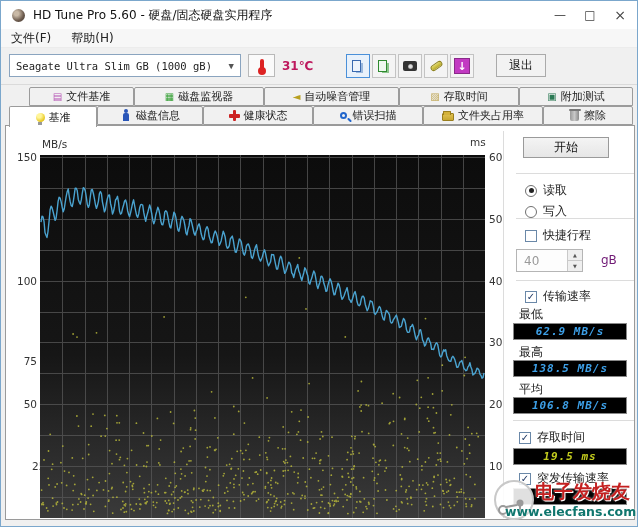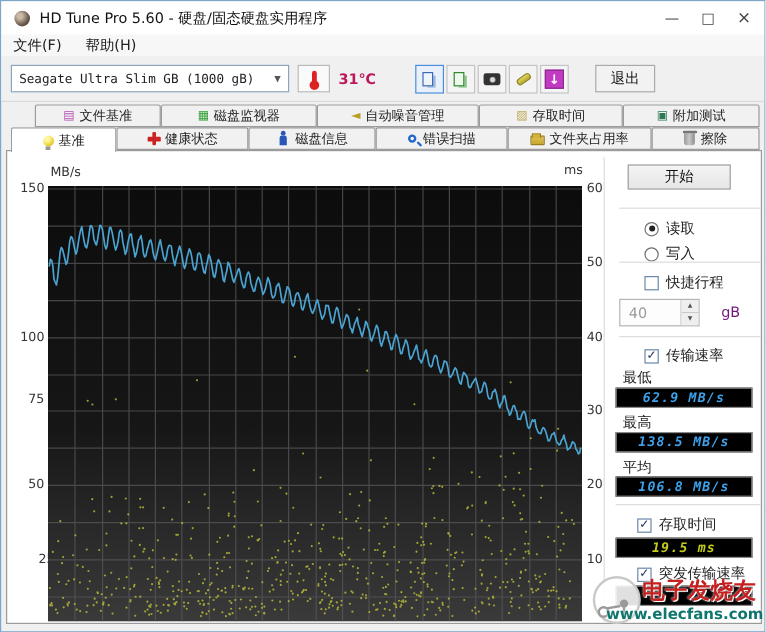--- a/index.html
+++ b/index.html
@@ -70,21 +70,21 @@
   #unit-left { left:41px; top:137px; }
   #unit-right { left:469px; top:135px; }
   .tick { position:absolute; font-size:10.5px; color:#333; }
   .tick.l { left:6px; width:30px; text-align:right; }
   .tick.r { left:488px; width:30px; text-align:left; }
 
   
   #vsep { position:absolute; left:502px; top:130px; width:1px; height:387px; background:#dcdcdc; }
   .hsep { position:absolute; left:515px; width:118px; height:1px; background:#dcdcdc; }
   #start-btn { position:absolute; left:522px; top:136px; width:86px; height:21px; background:linear-gradient(#f4f4f4,#e6e6e6); border:1px solid #9a9a9a; font-size:12px; display:flex; align-items:center; justify-content:center; color:#111; }
-  .prow { position:absolute; left:524px; display:flex; align-items:center; font-size:12px; color:#222; white-space:nowrap;margin-left:12px; }
+  .prow { position:absolute; left:524px; display:flex; align-items:center; font-size:12px; color:#222; white-space:nowrap; }
   .radio { width:12px; height:12px; border:1px solid #707070; border-radius:50%; background:#fff; margin-right:6px; position:relative; }
   .radio.on::after { content:""; position:absolute; left:2.5px; top:2.5px; width:5px; height:5px; border-radius:50%; background:#222; }
   .cb { width:12px; height:12px; border:1px solid #6a88a8; background:#fff; margin-right:6px; display:flex; align-items:center; justify-content:center; font-size:10px; color:#1f3864; font-weight:bold; }
   #spin-box { position:absolute; left:515px; top:248px; width:67px; height:23px; border:1px solid #b5b5b5; background:#fdfdfd; display:flex; }
   #spin-value { flex:1; display:flex; align-items:center; padding-left:7px; color:#9a9a9a; font-size:12px; }
   #spin-btns { width:15px; display:flex; flex-direction:column; border-left:1px solid #c9c9c9; }
   .spin-b { flex:1; font-size:5px; display:flex; align-items:center; justify-content:center; color:#555; background:#efefef; }
   .spin-b:first-child { border-bottom:1px solid #c9c9c9; }
   #gb-label { position:absolute; left:600px; top:252px; font-size:12px; color:#701a75; }
   .plabel { position:absolute; left:518px; font-size:12px; color:#222; }
@@ -168,27 +168,27 @@
       <div class="tab" style="width: 114px;">
         <span class="tico" style="color: rgb(44, 122, 85);">▣</span>
         <span>附加测试</span>
       </div>
     </div>
   <div id="tabrow2">
       <div class="tab active" style="width: 88px;">
         <span class="i-bulb"></span>
         <span>基准</span>
       </div>
+      <div class="tab" style="width: 106px;">
+        <span class="i-person"></span>
+        <span>磁盘信息</span>
+      </div>
       <div class="tab" style="width: 110px;">
         <span class="i-cross"></span>
         <span>健康状态</span>
-      </div>
-      <div class="tab" style="width: 106px;">
-        <span class="i-person"></span>
-        <span>磁盘信息</span>
       </div>
       <div class="tab" style="width: 110px;">
         <span class="i-mag"></span>
         <span>错误扫描</span>
       </div>
       <div class="tab" style="width: 120px;">
         <span class="i-folder"></span>
         <span>文件夹占用率</span>
       </div>
       <div class="tab" style="width: 90px;">
@@ -198,21 +198,21 @@
     </div>
 
   <div id="pane"></div>
 
   <div class="axis-unit" id="unit-left">MB/s</div>
   <div class="axis-unit" id="unit-right">ms</div>
   <div id="ticks">
       <div class="tick l" style="top: 149.978px;">150</div>
       <div class="tick l" style="top: 211.797px; margin-left: 36px;">125</div>
       <div class="tick l" style="top: 273.616px;">100</div>
-      <div class="tick l" style="top: 326px;">75</div>
+      <div class="tick l" style="top: 354px;">75</div>
       <div class="tick l" style="top: 397.253px;">50</div>
       <div class="tick l" style="top: 459.072px; padding-left: 25px;">25</div>
       <div class="tick r" style="top: 149.978px;">60</div>
       <div class="tick r" style="top: 211.797px;">50</div>
       <div class="tick r" style="top: 273.616px;">40</div>
       <div class="tick r" style="top: 335.435px;">30</div>
       <div class="tick r" style="top: 397.253px;">20</div>
       <div class="tick r" style="top: 459.072px;">10</div>
     </div>
   <svg id="chart" viewBox="0 0 445 363">

